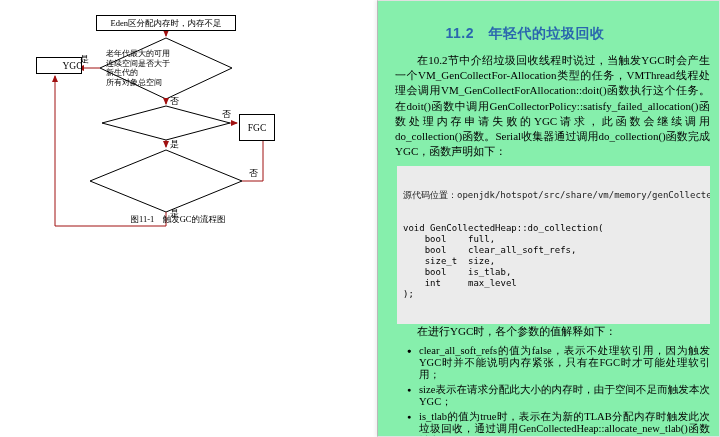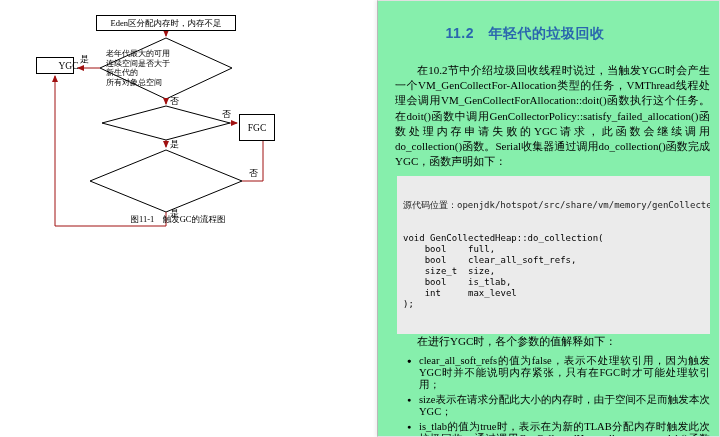--- a/index.html
+++ b/index.html
@@ -41,21 +41,21 @@
     background:#86efac; border:1px solid #e0e0e0; border-left:1px solid #b9b9b9;
     box-shadow:-2px 0 3px rgba(0,0,0,0.06);
     padding:0 9px 0 17px; overflow:hidden;
   }
   .sec-heading {
     margin:24px 55px 0 0; text-align:center;
     font-family:"Liberation Sans","DejaVu Sans",sans-serif;
     font-weight:bold; font-size:14px; color:#2a66ae; letter-spacing:0.5px;
   }
   .para {
-    margin-top:20px; font-size:11px; line-height:15.2px;
+    margin-top:10px; font-size:11px; line-height:15.2px;
     text-align:justify; text-indent:2em;
   }
   .code-block {
     margin:7px 0 0 2px; background:#ebebeb; padding:2px 6px;
     font-family:"DejaVu Sans Mono","Liberation Mono",monospace;
     font-size:9px; line-height:11px; white-space:pre; overflow:hidden;
   }
   .code-location { color:#222; }
   .code-body { color:#000; }
   .para-tight { margin-top:0; }
@@ -89,21 +89,21 @@
         <line x1="166" y1="20" x2="166" y2="25" stroke="#a01010" stroke-width="1" marker-end="url(#arr)"></line>
         <line x1="100" y1="57" x2="78" y2="57" stroke="#a01010" stroke-width="1" marker-end="url(#arr)"></line>
         <line x1="166" y1="88" x2="166" y2="93" stroke="#a01010" stroke-width="1" marker-end="url(#arr)"></line>
         <line x1="230" y1="112" x2="237" y2="112" stroke="#a01010" stroke-width="1" marker-end="url(#arr)"></line>
         <line x1="166" y1="129" x2="166" y2="136" stroke="#a01010" stroke-width="1" marker-end="url(#arr)"></line>
         <polyline points="166,201 166,215 55,215 55,65" fill="none" stroke="#a01010" stroke-width="1" marker-end="url(#arr)"></polyline>
         <polyline points="242,170 263,170 263,122" fill="none" stroke="#a01010" stroke-width="1" marker-end="url(#arr)"></polyline>
       </svg>
 
       <div class="fnode" style="left:96px; top:4px; width:140px; height:16px;">Eden区分配内存时，内存不足</div>
-      <div class="fnode small" style="left:36px; top:46px; width:38px; height:17px;padding-left:27px;">YGC</div>
+      <div class="fnode small" style="left:36px; top:46px; width:46px; height:17px;padding-left:27px;">YGC</div>
       <div class="fnode small" style="left:239px; top:103px; width:36px; height:27px;">FGC</div>
 
       <div class="dtext" style="left:106px; top:38px; width:120px;">老年代最大的可用
 连续空间是否大于
 新生代的
 所有对象总空间</div>
 
       <div class="flabel" style="left:80px; top:44px;">是</div>
       <div class="flabel" style="left:170px; top:86px;">否</div>
       <div class="flabel" style="left:222px; top:99px;">否</div>

